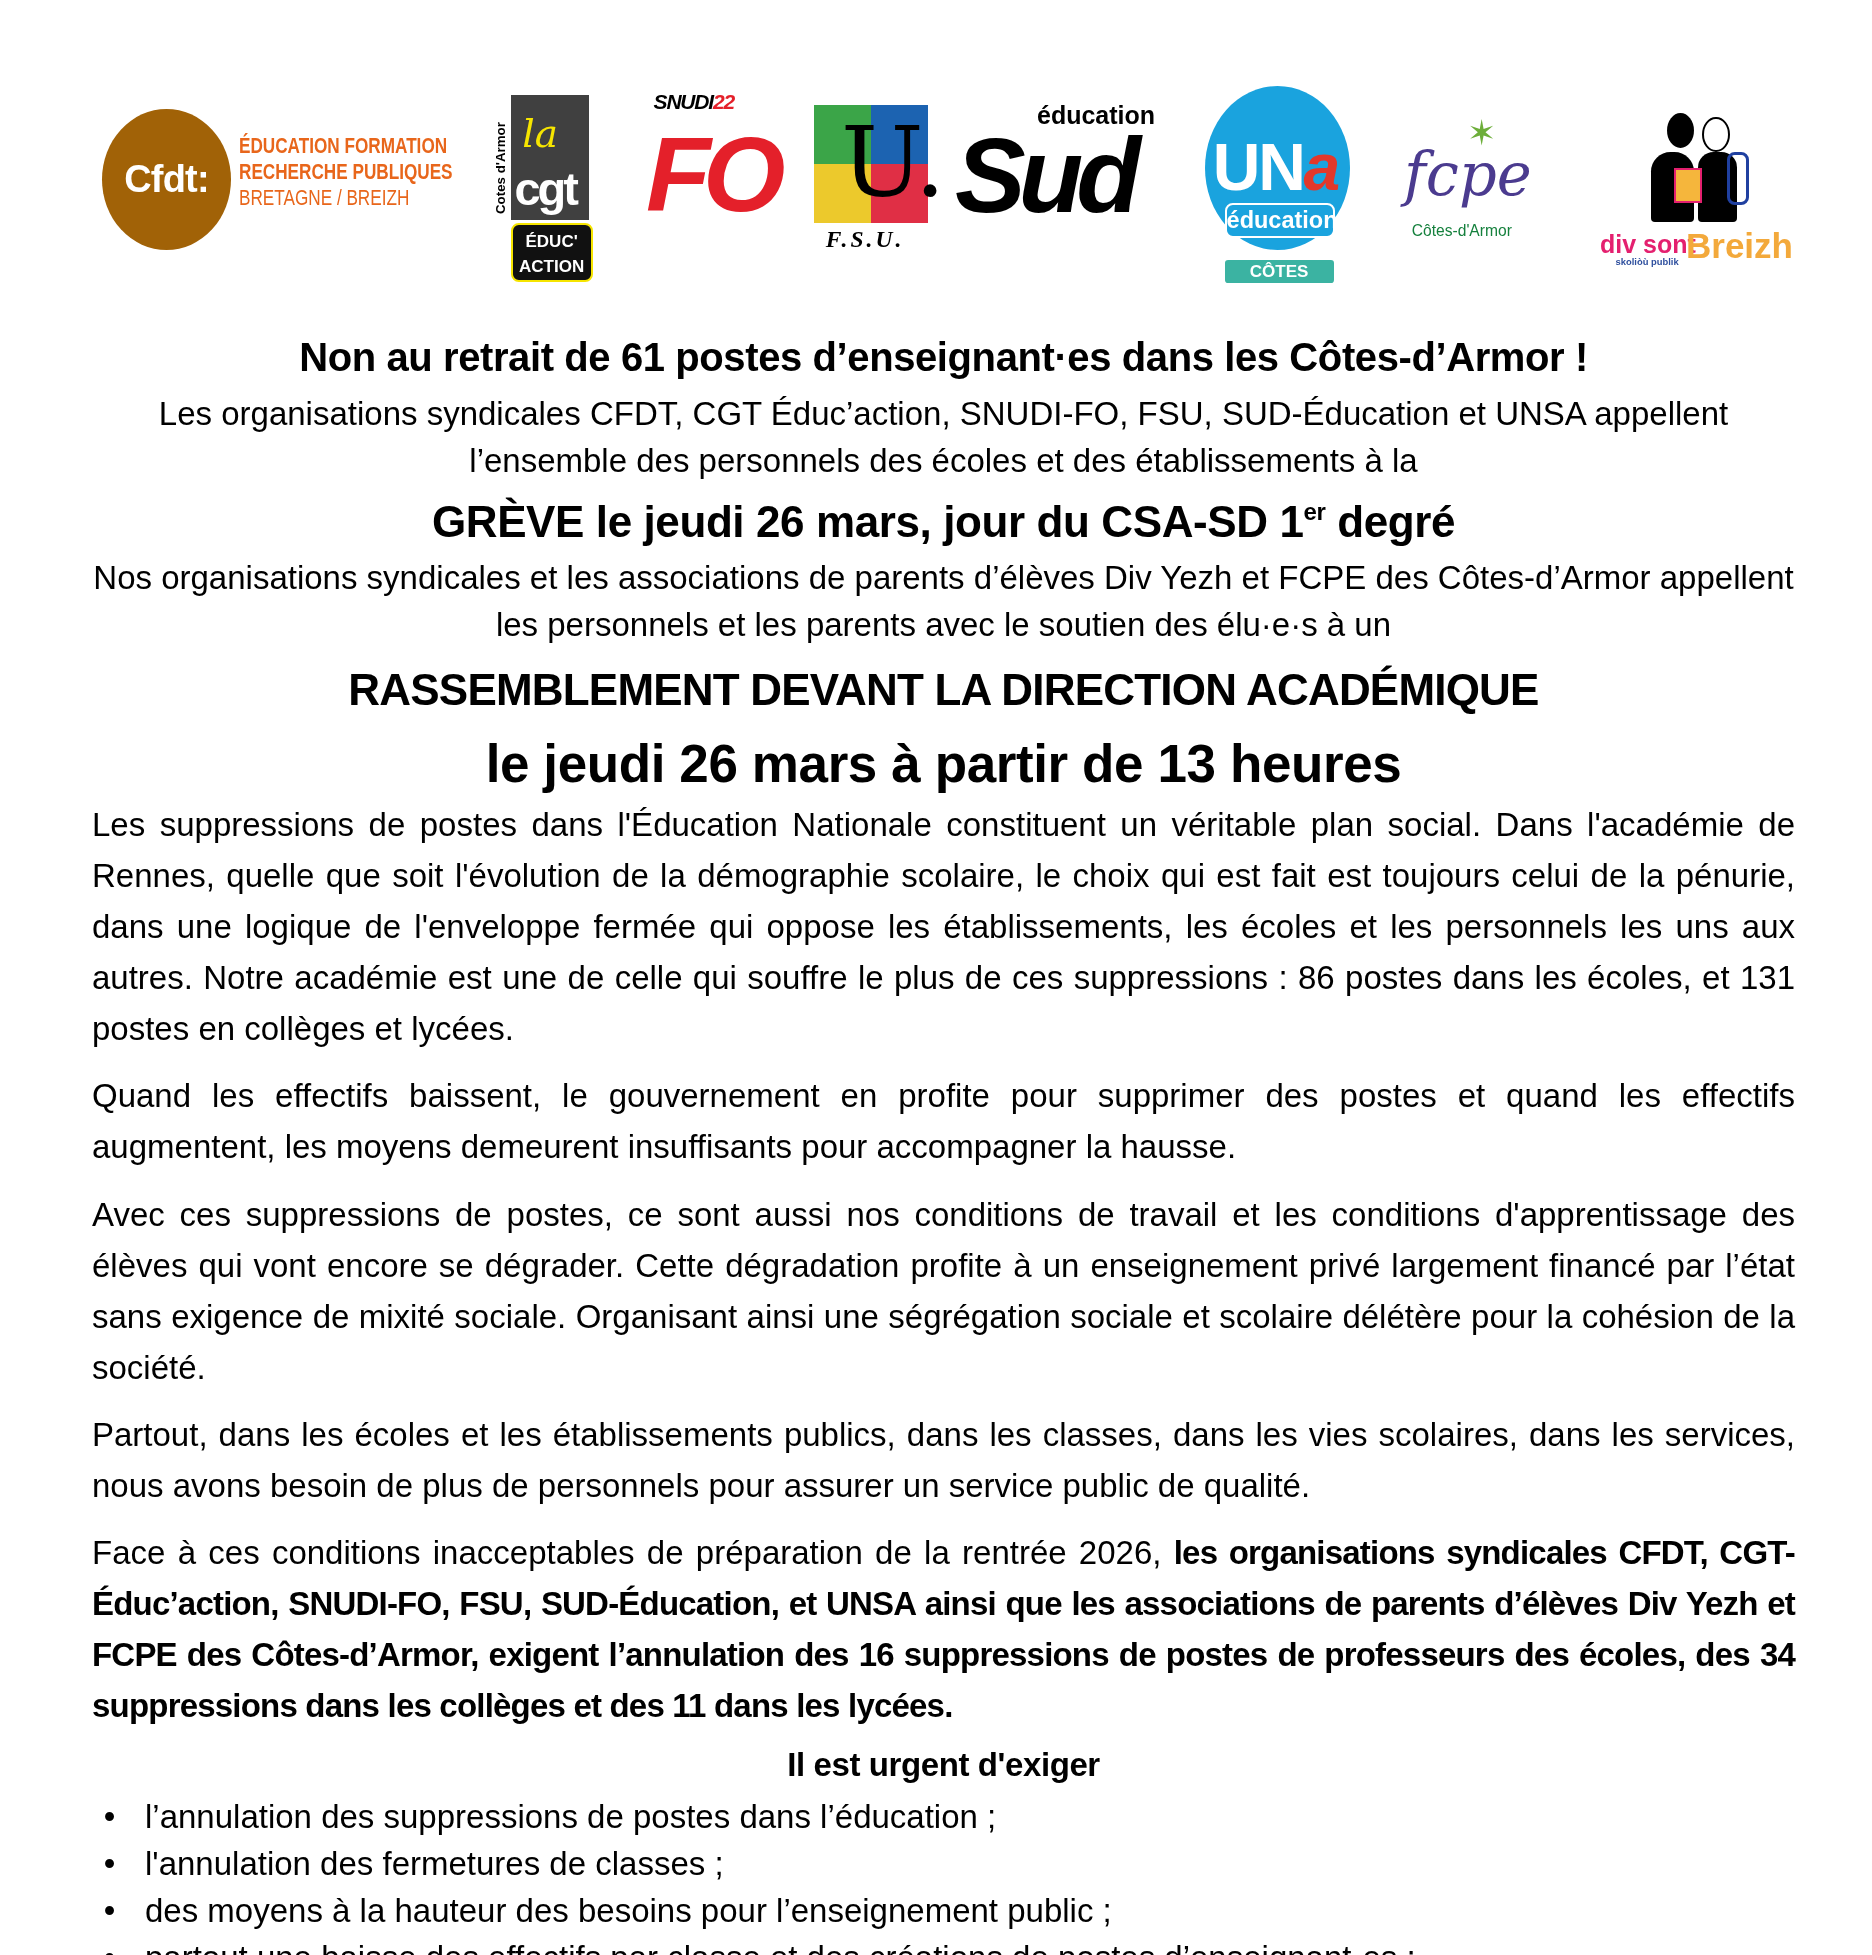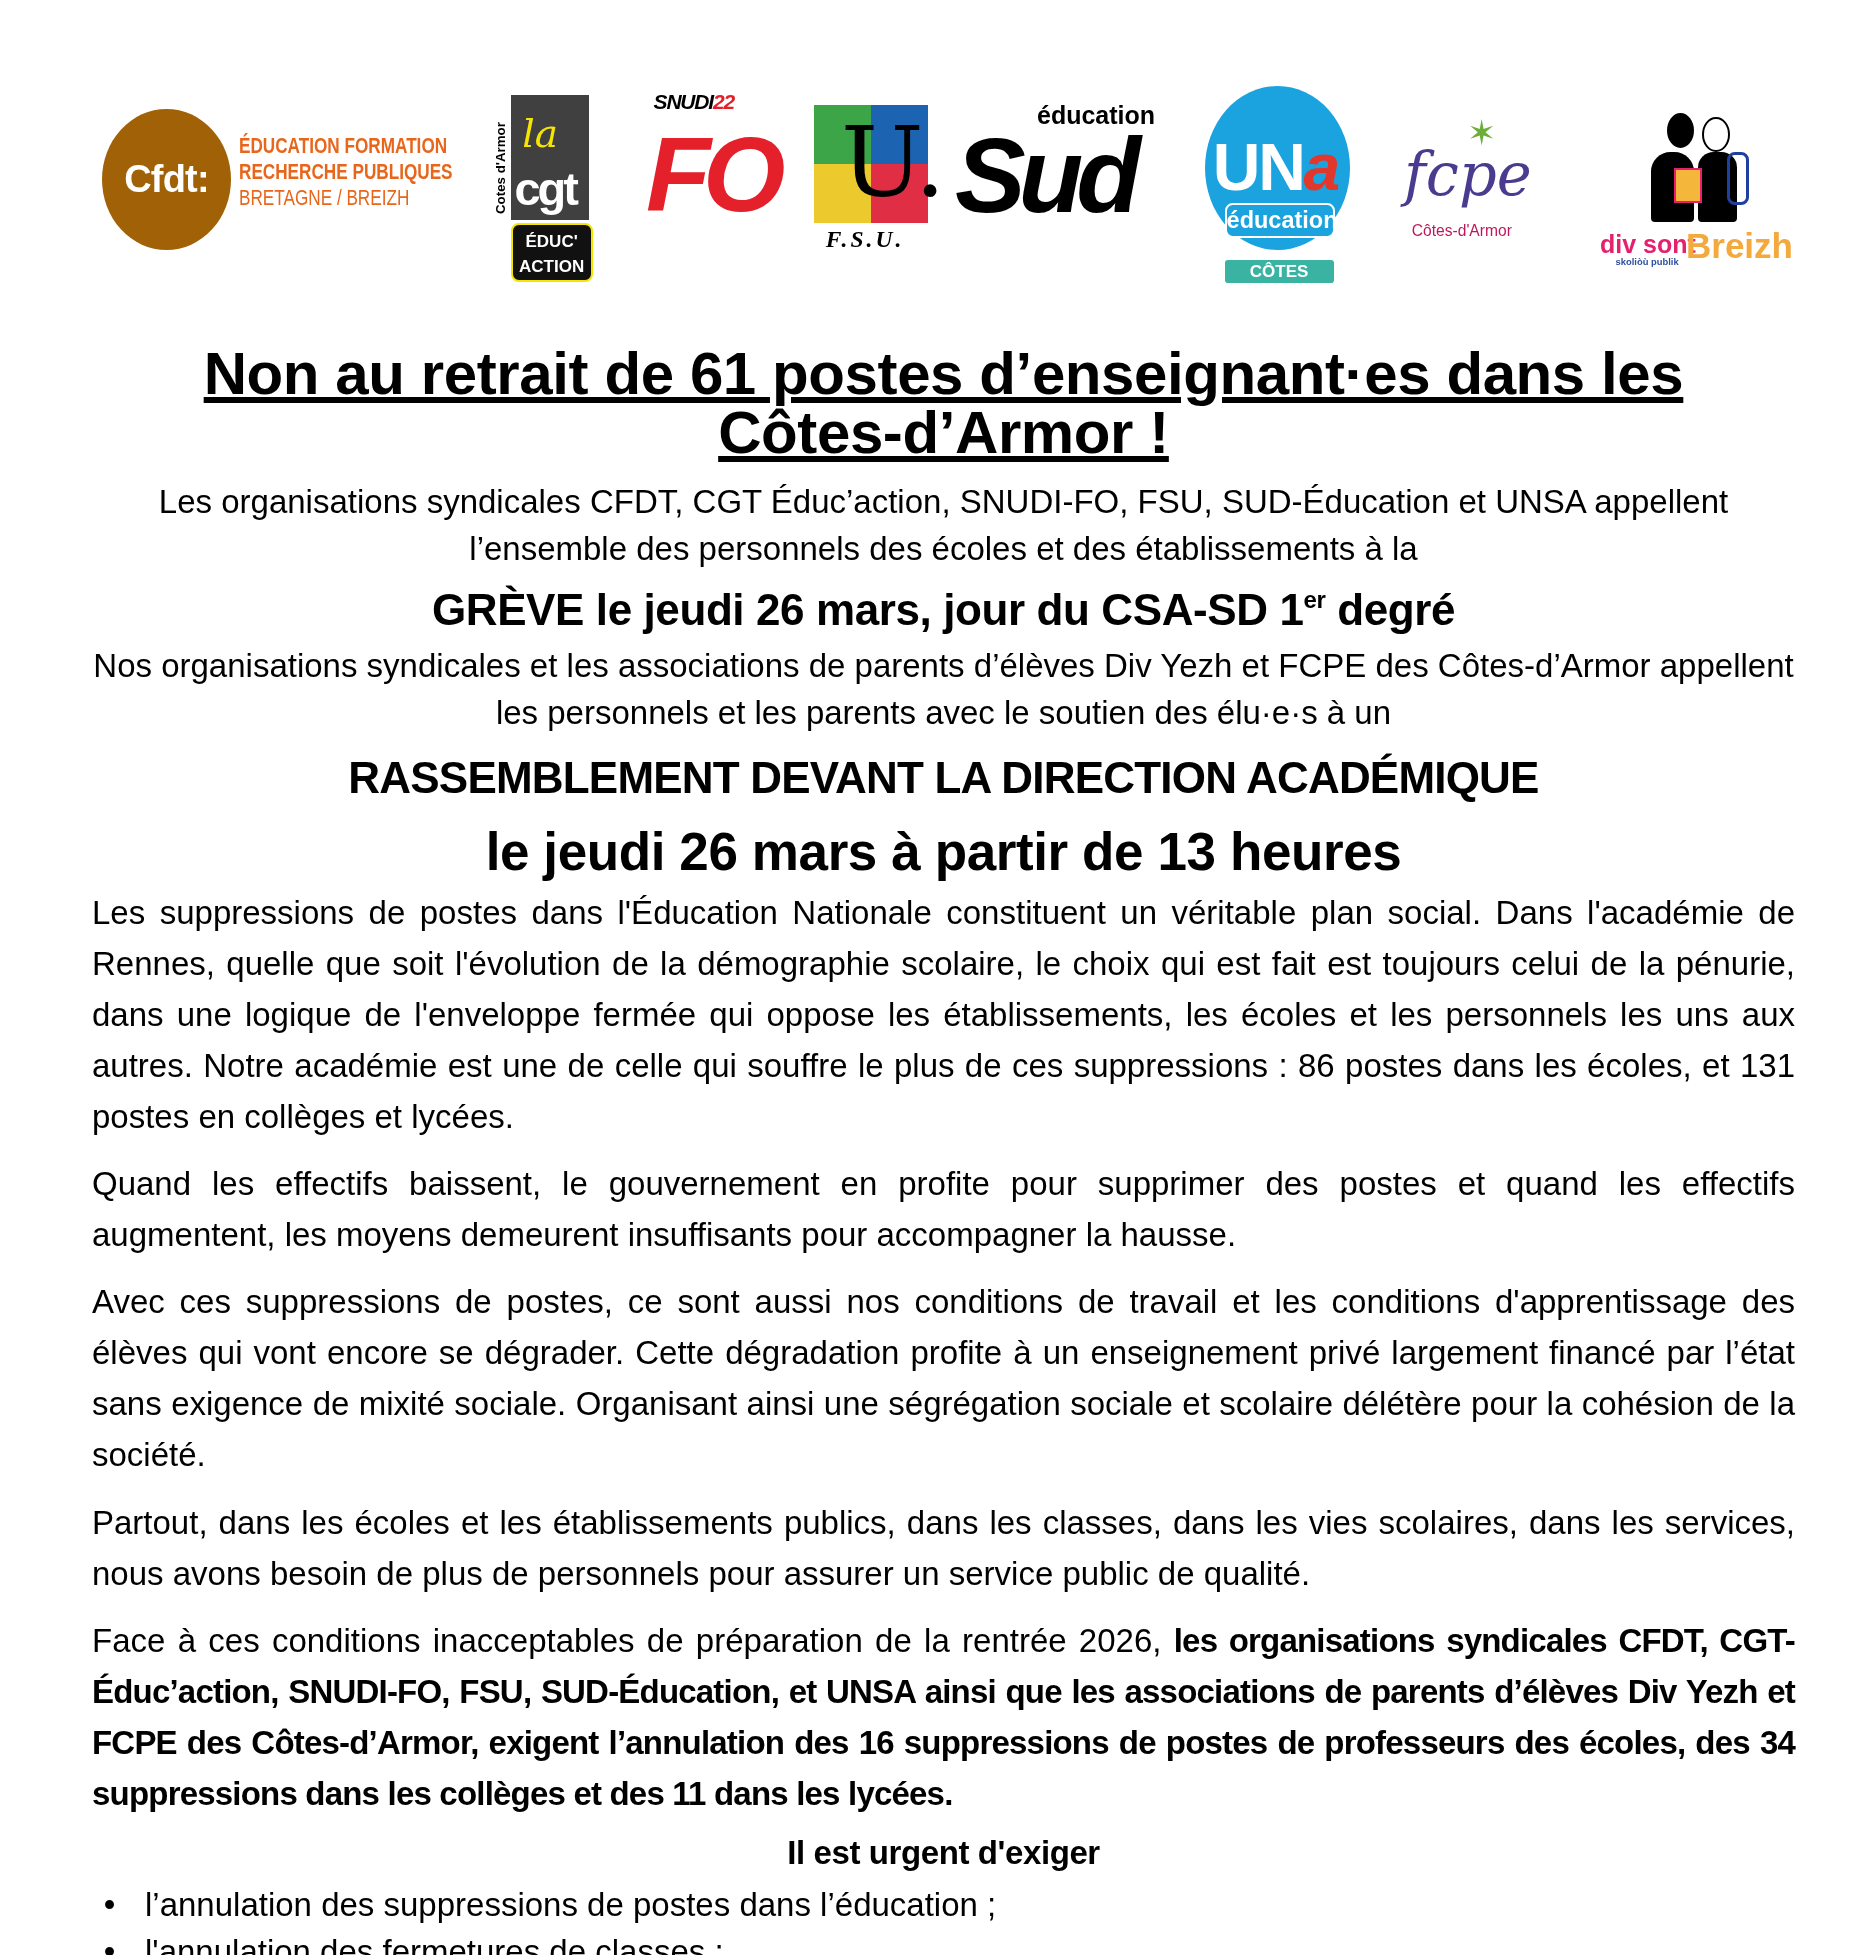--- a/index.html
+++ b/index.html
@@ -45,38 +45,38 @@
   .unsa { left: 1103px; top: 11.7px; width: 149px; height: 203px; }
   .unsa .circ { position: absolute; left: 0; top: 0; width: 145px; height: 164px; border-radius: 50%; background: #1aa3de; }
   .unsa .unsa-t { position: absolute; left: 7.8px; top: 43px; color: #fff; font-size: 66px; font-weight: bold; letter-spacing: -2.3px; }
   .unsa .unsa-t .a { color: #e2382b; font-style: italic; }
   .unsa .edu { position: absolute; left: 19.6px; top: 117px; width: 106px; height: 31px; background: #1aa3de; border: 2px solid #fff; border-radius: 7.8px; color: #fff; font-weight: bold; font-size: 23.5px; text-align: center; line-height: 30px; }
   .unsa .cda { position: absolute; left: 19.6px; top: 174px; width: 109px; height: 23.5px; background: #3bb3a2; color: #fff; font-weight: bold; font-size: 17px; text-align: center; line-height: 23.5px; border-radius: 3.1px; }
   
   .fcpe { left: 1302px; top: 39px; width: 125px; height: 141px; }
   .fcpe .word { position: absolute; left: 0; top: 27px; font-size: 59px; font-style: italic; color: #4b3b8f; font-family: "DejaVu Serif", serif; }
   .fcpe .fig { position: absolute; left: 63px; top: 0; font-size: 35px; color: #6dae3a; font-weight: bold; }
-  .fcpe .cda { position: absolute; left: 7.8px; top: 109px; font-size: 15.6px; color: #be185d; }
+  .fcpe .cda { position: absolute; left: 7.8px; top: 109px; font-size: 15.6px; color: #15803d; }
   
   .divyezh { left: 1498px; top: 35px; width: 180px; height: 164px; }
   .divyezh .figs { position: absolute; left: 43px; top: 0; width: 102px; height: 117px; }
   .divyezh .head1 { position: absolute; left: 23.5px; top: 3.9px; width: 27px; height: 35px; border-radius: 50%; background: #000; }
   .divyezh .head2 { position: absolute; left: 59px; top: 7.8px; width: 23.5px; height: 31px; border-radius: 50%; border: 2.3px solid #000; background: #fff; }
   .divyezh .body1 { position: absolute; left: 7.8px; top: 43px; width: 43px; height: 70px; background: #000; border-radius: 19.6px 19.6px 3.9px 3.9px; }
   .divyezh .body2 { position: absolute; left: 55px; top: 43px; width: 39px; height: 70px; background: #000; border-radius: 15.6px 15.6px 3.9px 3.9px; }
   .divyezh .book { position: absolute; left: 31px; top: 59px; width: 23.5px; height: 31px; background: #f5b63c; border: 2.3px solid #e4206f; }
   .divyezh .bag { position: absolute; left: 84px; top: 43px; width: 15.6px; height: 47px; border: 3.1px solid #2040a0; border-radius: 7.8px; }
   .divyezh .dv { position: absolute; left: 0; top: 121px; font-size: 25px; color: #e4206f; font-weight: bold; }
   .divyezh .sk { position: absolute; left: 15.6px; top: 147px; font-size: 9.4px; color: #2e4f9e; font-weight: bold; }
   .divyezh .bz { position: absolute; left: 86px; top: 117px; font-size: 35px; color: #f3a93b; font-weight: bold; }
 
   
   .doc { position: absolute; left: 92px; top: 328px; width: 1703px; }
   .center { text-align: center; }
-  .h1 { font-size: 60px; font-weight: bold; margin: 16px; line-height: 59px; letter-spacing: -0.4px; text-decoration: underline; }
+  .h1 { font-size: 40px; font-weight: bold; margin: 0; line-height: 59px; letter-spacing: -0.4px; }
   .intro { font-size: 33px; line-height: 47px; margin: 3.1px 0 0 0; }
   .h2 { font-size: 44px; font-weight: bold; line-height: 59px; margin: 7.8px 0 0 0; letter-spacing: -0.4px; }
   .h2 sup { font-size: 24px; vertical-align: 17px; line-height: 0; }
   .h3 { font-size: 44px; font-weight: bold; line-height: 59px; margin: 11.7px 0 0 0; letter-spacing: -0.8px; }
   .h3b { font-size: 53px; font-weight: bold; line-height: 59px; margin: 15.6px 0 0 0; letter-spacing: -0.4px; }
   .p { font-size: 33px; line-height: 51px; text-align: justify; margin: 5.5px 0 0 0; }
   .p + .p { margin-top: 16.4px; }
   .p b { font-weight: bold; letter-spacing: -0.8px; }
   .urgent { font-size: 33px; font-weight: bold; text-align: center; line-height: 47px; margin: 9.4px 0 0 0; letter-spacing: -0.4px; }
   ul.demands { list-style: none; margin: 5.5px 0 0 0; padding: 0; font-size: 33px; line-height: 47px; }

